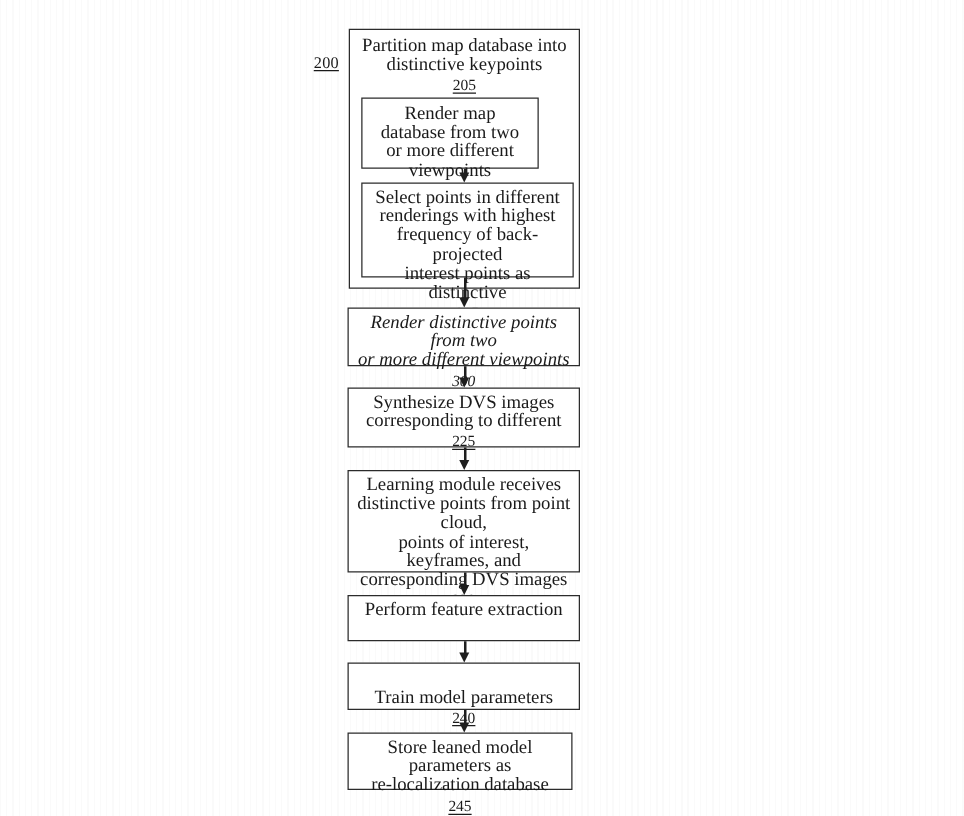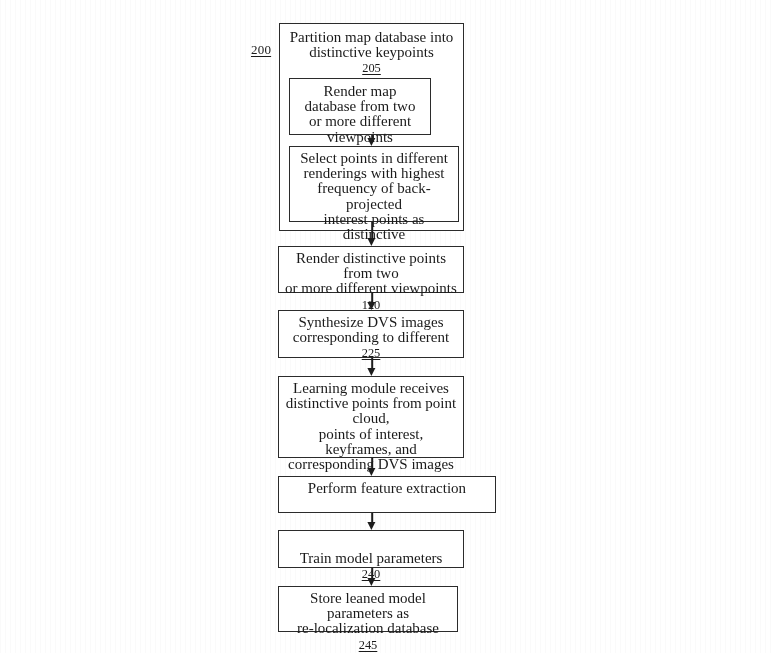--- a/index.html
+++ b/index.html
@@ -122,38 +122,38 @@
 or more different viewpoints</div>
       <div class="node-ref">210</div>
     </div>
     <div class="node" style="left: 289px; top: 146px; width: 170px; height: 76px; padding-top: 4px;">
       <div class="node-text">Select points in different
 renderings with highest
 frequency of back-projected
 interest points as distinctive</div>
       <div class="node-ref">215</div>
     </div>
-    <div class="node" style="left: 278px; top: 246px; width: 186px; height: 47px; padding-top: 4px;">
+    <div class="node" style="left: 278px; top: 246px; width: 186px; height: 47px; padding-top: 4px; font-style: italic;">
       <div class="node-text">Render distinctive points from two
 or more different viewpoints</div>
-      <div class="node-ref">120</div>
+      <div class="node-ref">300</div>
     </div>
     <div class="node" style="left: 278px; top: 310px; width: 186px; height: 48px; padding-top: 4px;">
       <div class="node-text">Synthesize DVS images
 corresponding to different</div>
       <div class="node-ref">225</div>
     </div>
     <div class="node" style="left: 278px; top: 376px; width: 186px; height: 82px; padding-top: 4px;">
       <div class="node-text">Learning module receives
 distinctive points from point cloud,
 points of interest, keyframes, and
 corresponding DVS images</div>
       <div class="node-ref">230</div>
     </div>
-    <div class="node" style="left: 278px; top: 476px; width: 218px; height: 37px; padding-top: 4px; gap: 42px;">
+    <div class="node" style="left: 278px; top: 476px; width: 186px; height: 37px; padding-top: 4px; gap: 42px;">
       <div class="node-text">Perform feature extraction</div>
       <div class="node-ref">235</div>
     </div>
     <div class="node" style="left: 278px; top: 530px; width: 186px; height: 38px; padding-top: 20px;">
       <div class="node-text">Train model parameters</div>
       <div class="node-ref">240</div>
     </div>
     <div class="node" style="left: 278px; top: 586px; width: 180px; height: 46px; padding-top: 4px;">
       <div class="node-text">Store leaned model parameters as
 re-localization database</div>

